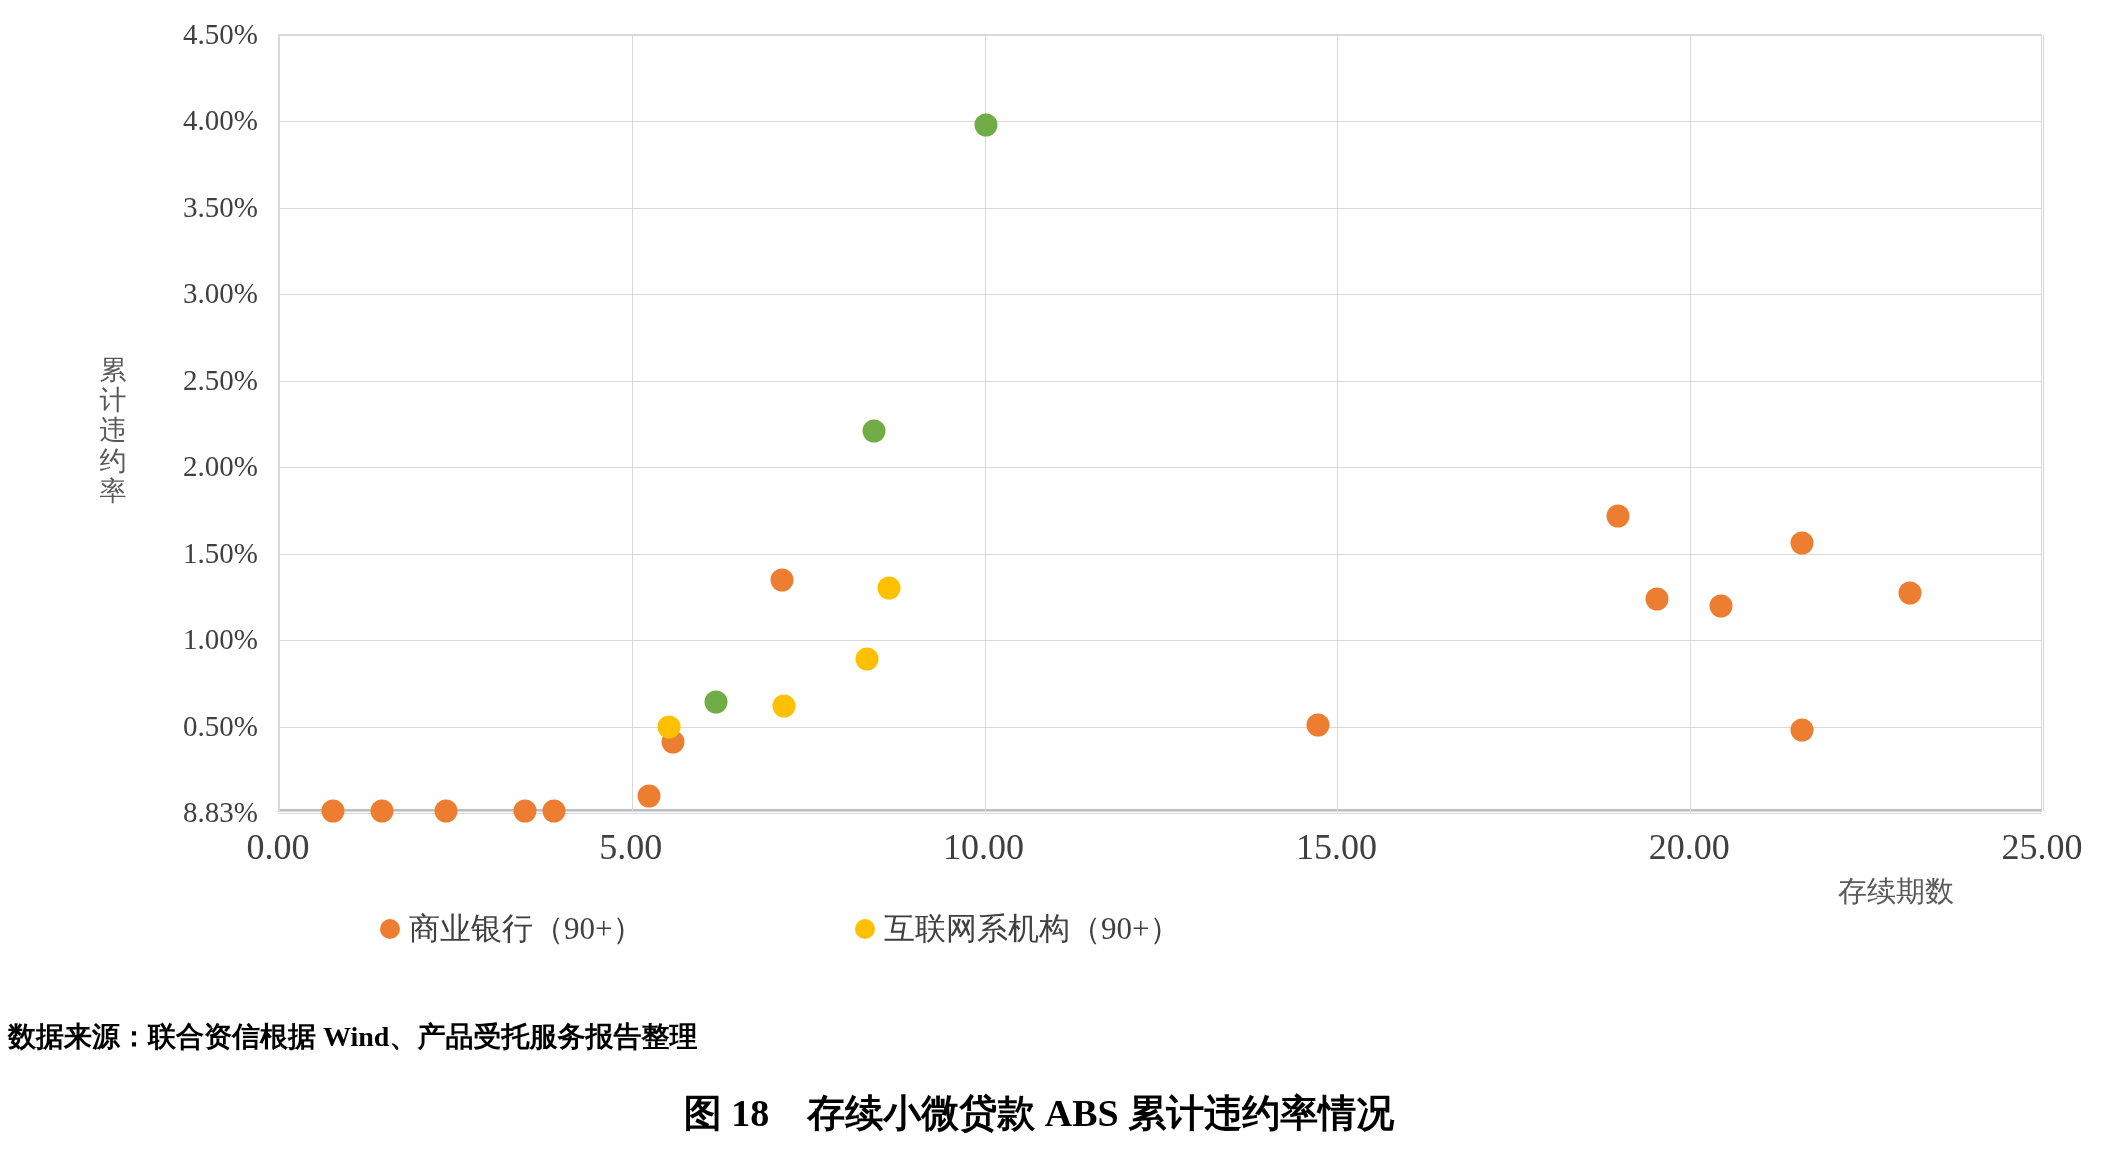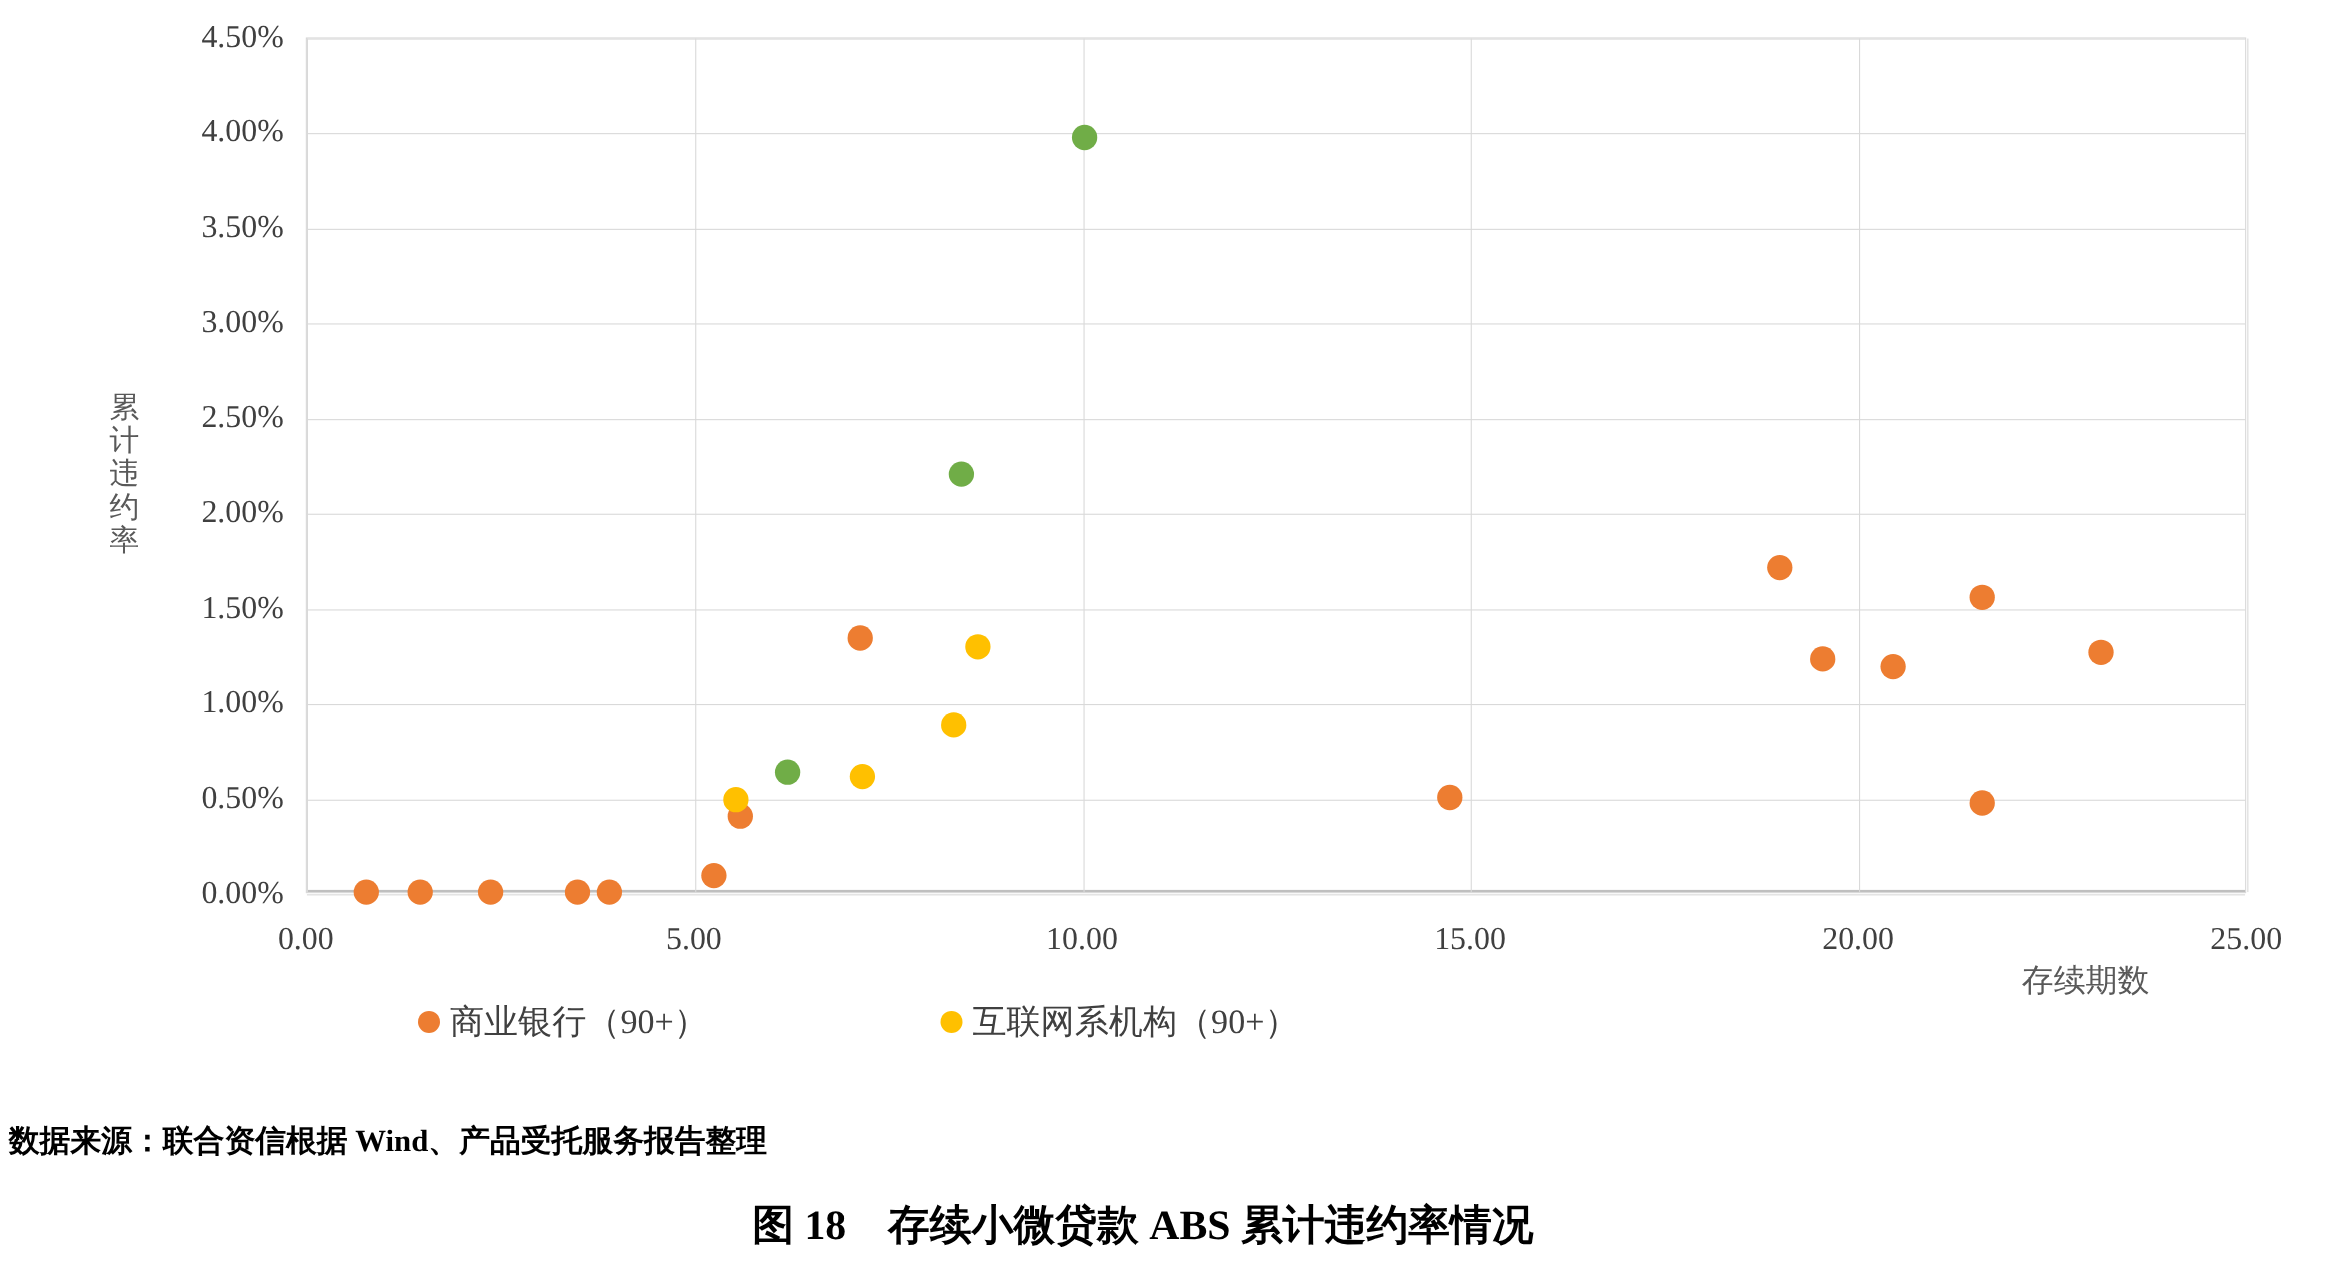--- a/index.html
+++ b/index.html
@@ -12,21 +12,21 @@
   .plot-area{position:absolute;left:278px;top:34px;width:1764px;height:778px;
              box-sizing:border-box;border:1px solid #d9d9d9;background:#fff;}
   .gridline-h{position:absolute;left:0;width:100%;height:1px;background:#d9d9d9;}
   .gridline-v{position:absolute;top:0;height:100%;width:1px;background:#d9d9d9;}
   .axis-bottom{position:absolute;left:0;bottom:0;width:100%;height:2px;background:#bfbfbf;}
 
   
   .ytick{position:absolute;right:2px;transform:translateY(-50%);font-size:29px;
          color:#404040;white-space:nowrap;text-align:right;}
   .ytick-col{position:absolute;left:120px;top:0;width:140px;height:900px;}
-  .xtick{position:absolute;top:826px;transform:translateX(-50%);font-size:29px;color:#404040;white-space:nowrap;margin-top:12px;}
+  .xtick{position:absolute;top:826px;transform:translateX(-50%);font-size:36px;color:#404040;white-space:nowrap;}
 
   
   .ytitle{position:absolute;left:96px;top:355px;width:34px;font-size:27px;line-height:1.12;
           color:#595959;text-align:center;letter-spacing:0;}
   .ytitle span{display:block;}
   .xtitle{position:absolute;left:1838px;top:872px;font-size:29px;color:#595959;white-space:nowrap;}
 
   
   .pt{position:absolute;width:23px;height:23px;border-radius:50%;
       transform:translate(-50%,-50%);}
@@ -44,21 +44,21 @@
               font-size:38px;font-weight:bold;color:#000;white-space:nowrap;}
 </style>
 </head>
 <body>
 
 <div id="figure">
 
   <div class="plot-wrap">
 
     <div class="ytick-col" id="ytick-col">
-        <div class="ytick" style="top: 812px;">0.00%</div>
+        <div class="ytick" style="top: 812px;">8.83%</div>
         <div class="ytick" style="top: 725.556px;">0.50%</div>
         <div class="ytick" style="top: 639.111px;">1.00%</div>
         <div class="ytick" style="top: 552.667px;">1.50%</div>
         <div class="ytick" style="top: 466.222px;">2.00%</div>
         <div class="ytick" style="top: 379.778px;">2.50%</div>
         <div class="ytick" style="top: 293.333px;">3.00%</div>
         <div class="ytick" style="top: 206.889px;">3.50%</div>
         <div class="ytick" style="top: 120.444px;">4.00%</div>
         <div class="ytick" style="top: 34px;">4.50%</div>
       </div>

